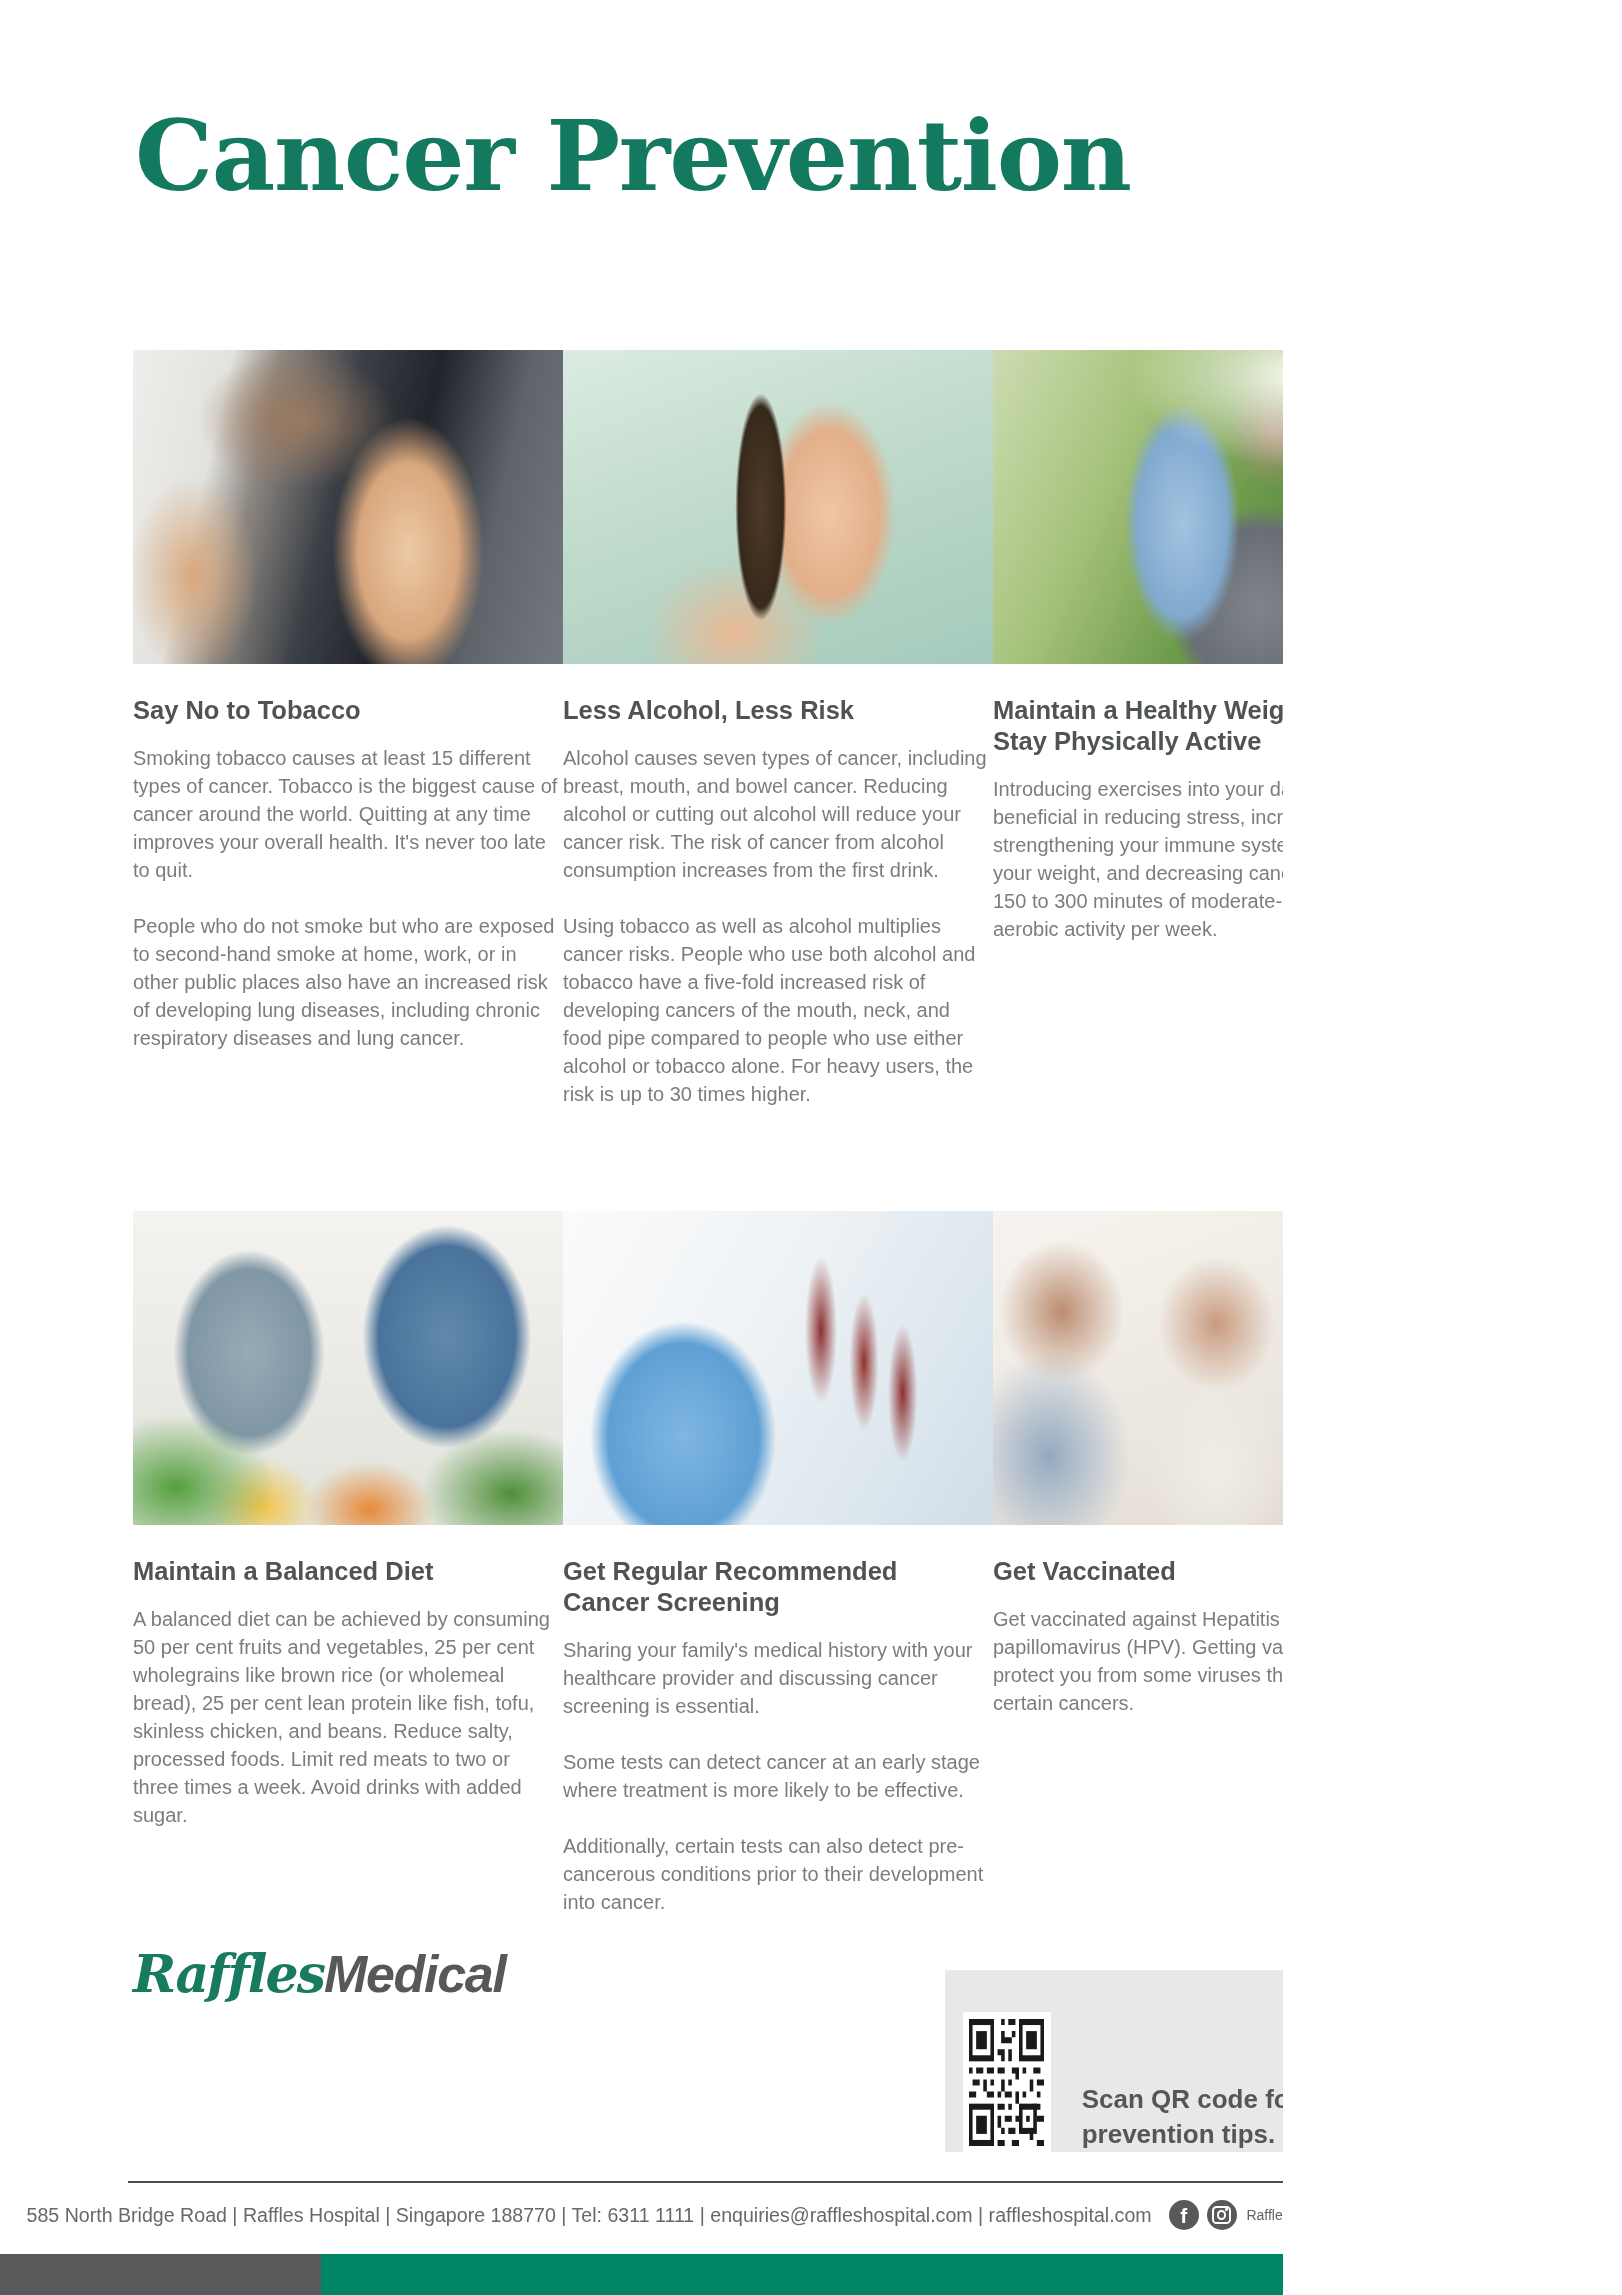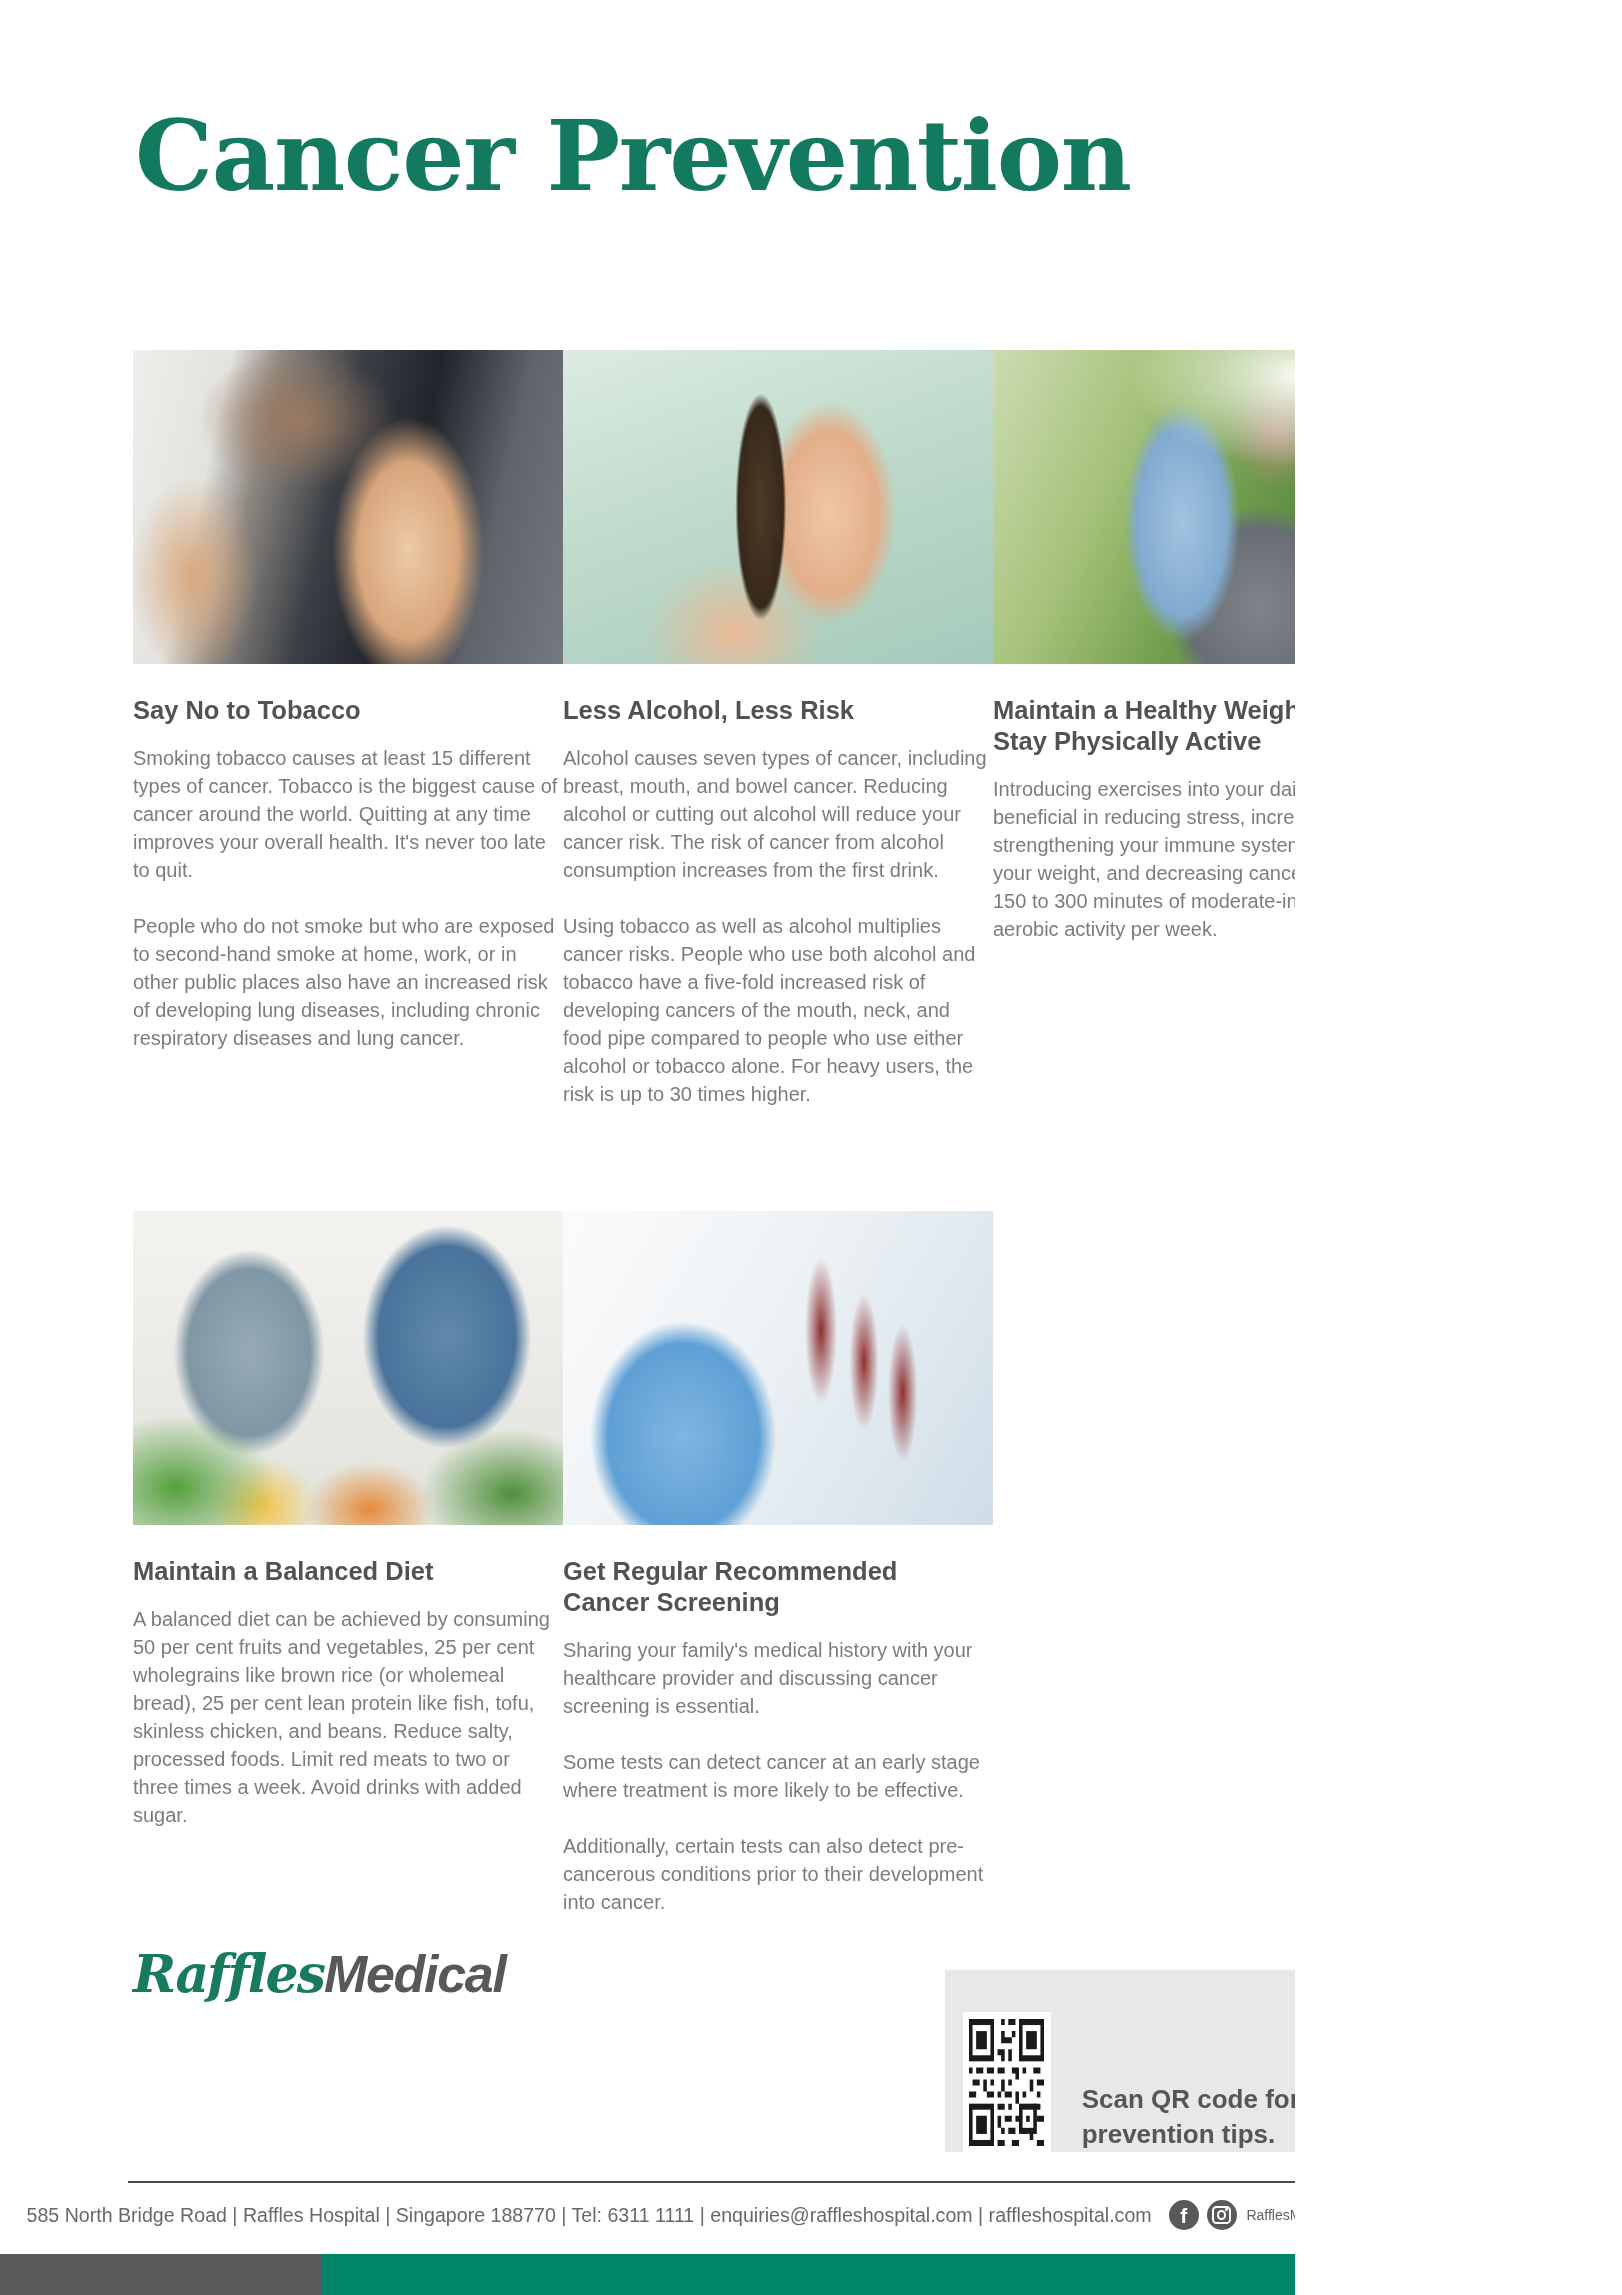--- a/index.html
+++ b/index.html
@@ -1,17 +1,17 @@
 <!DOCTYPE html>
 <html style="font-size:10.5px"><head>
 <meta charset="utf-8">
 <style>
   html,body{margin:0;padding:0;background:#ffffff;}
   .page{position:relative;width:1283px;height:2295px;background:#ffffff;overflow:hidden;
-        font-family:"Liberation Sans",sans-serif;padding-left:12px;}
+        font-family:"Liberation Sans",sans-serif;}
 
   
   .header{position:absolute;top:105px;left:135px;width:1374px;}
   .main-title{margin:0;font-family:"DejaVu Serif",serif;font-weight:700;
               font-size:98px;line-height:1.05;letter-spacing:-1.3px;color:#147a5f;}
   .subtitle{margin:10.5px 0 0 2.6px;font-size:34px;line-height:1.25;font-weight:400;color:#8b8d8e;}
 
   
   .row{position:absolute;left:133px;display:grid;grid-template-columns:430px 430px 430px;}
   .row1{top:350px;}
@@ -145,20 +145,28 @@
     </div>
     <div class="card">
       <div class="photo ph-screening"></div>
       <div class="card-text">
         <h2 class="card-title">Get Regular Recommended Cancer Screening</h2>
         <p>Sharing your family's medical history with your healthcare provider and discussing cancer screening is essential.</p>
         <p>Some tests can detect cancer at an early stage where treatment is more likely to be effective.</p>
         <p>Additionally, certain tests can also detect pre-cancerous conditions prior to their development into cancer.</p>
       </div>
     </div>
+    <div class="card">
+      <div class="photo ph-vaccine"></div>
+      <div class="card-text">
+        <h2 class="card-title">Get Vaccinated</h2>
+        <p>Get vaccinated against Hepatitis B and Human papillomavirus (HPV). Getting vaccinated can protect you from some viruses that are linked to certain cancers.</p>
+
+      </div>
+    </div>
   </div>
 
   <div class="qr-panel">
     <div class="qr-card">
       <svg viewBox="0 0 21 21" preserveAspectRatio="none">
         <rect x="0" y="0" width="21" height="21" fill="#ffffff"></rect>
         <g fill="#1a1a1a">
           <rect x="0" y="0" width="7" height="7"></rect>
             <rect x="14" y="0" width="7" height="7"></rect>
             <rect x="0" y="14" width="7" height="7"></rect>

